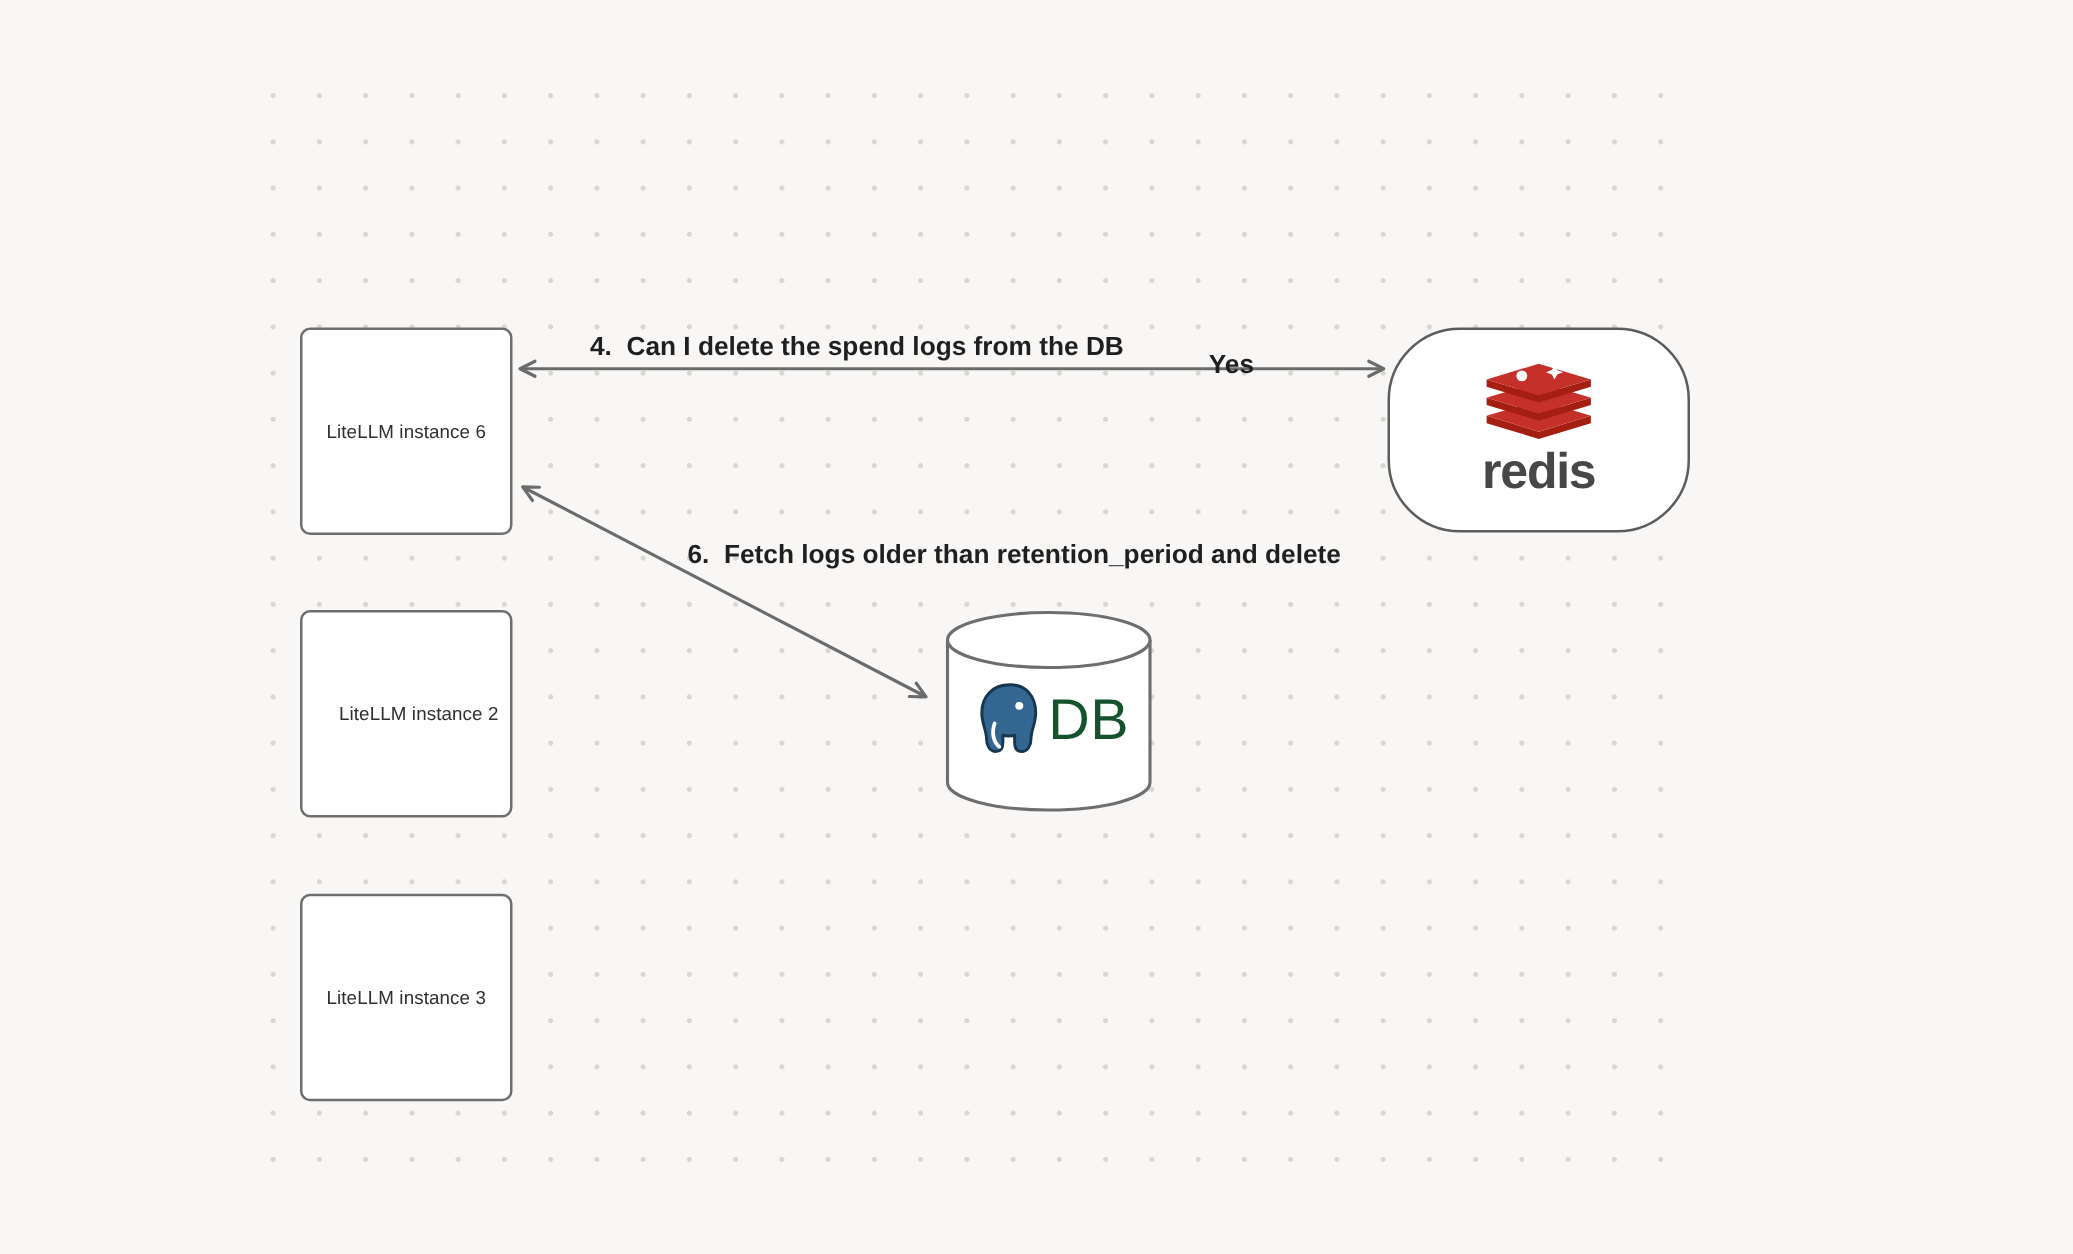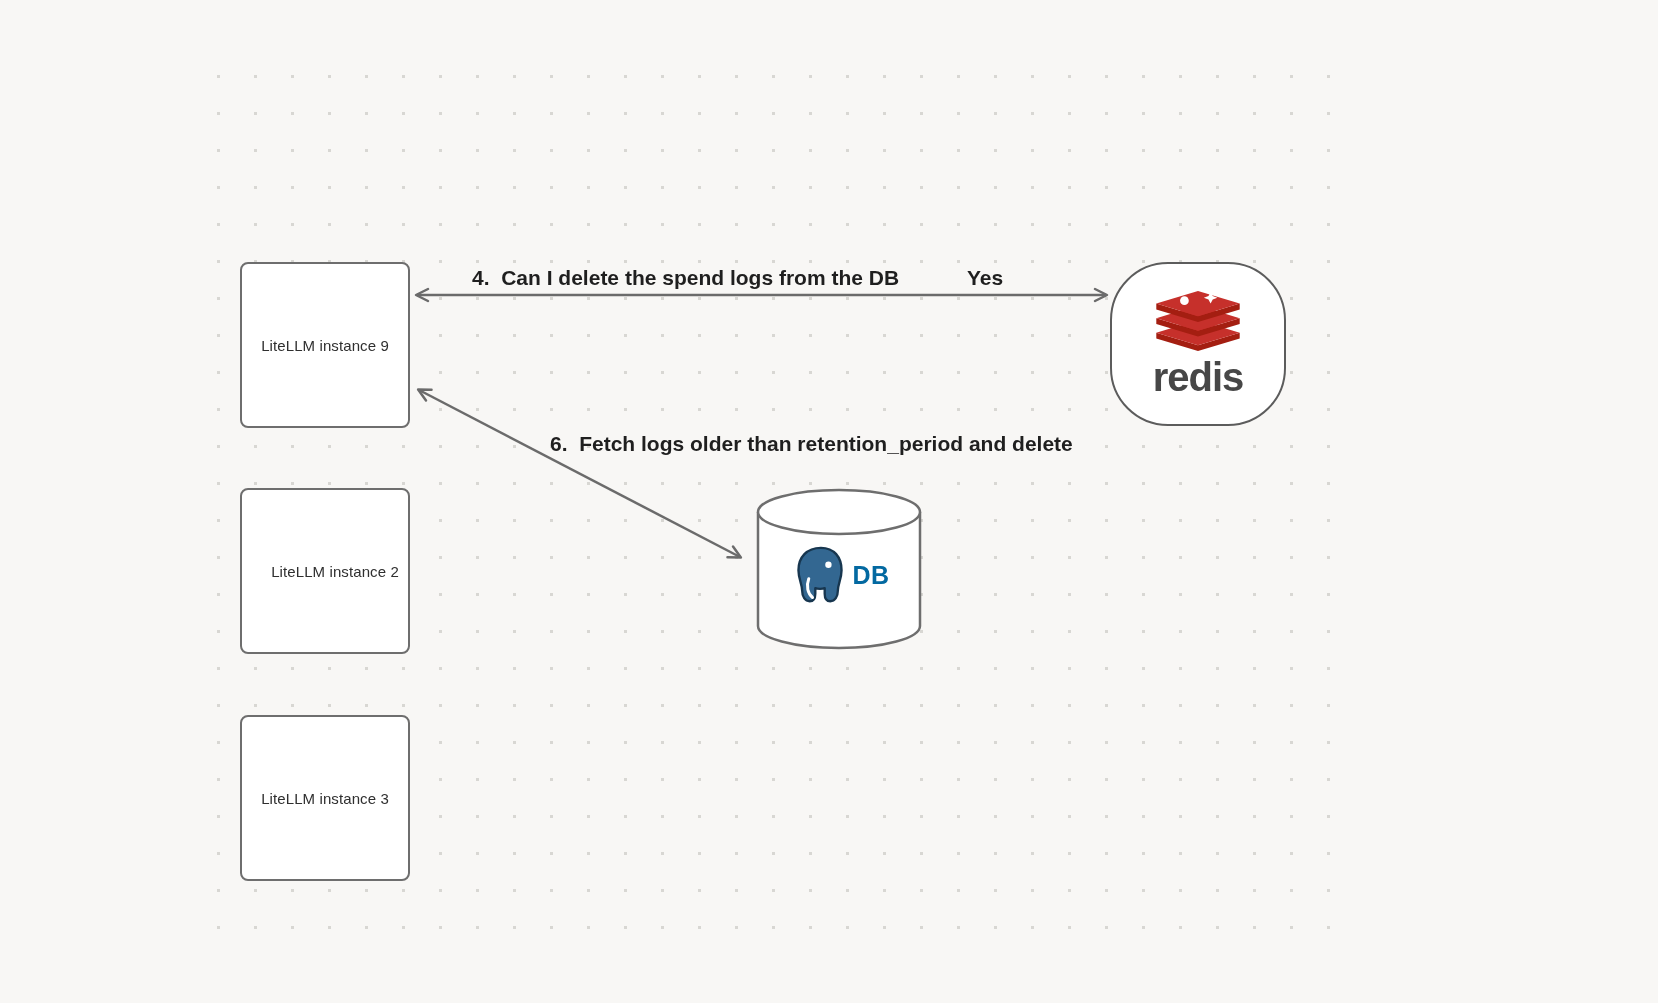--- a/index.html
+++ b/index.html
@@ -20,64 +20,64 @@
     display:flex;align-items:center;justify-content:center;
     box-sizing:border-box;z-index:2;
   }
   .node-box .node-label{
     font-size:15px;color:#2f2f2f;letter-spacing:.1px;
   }
   #litellm1{left:240px;top:262px;}
   #litellm2{left:240px;top:488px;padding-left:20px;}
   #litellm3{left:240px;top:715px;justify-content:center;}
   .redis-node{
-    position:absolute;left:1110px;top:262px;width:176px;height:164px;
+    position:absolute;left:1110px;top:262px;width:242px;height:164px;
     background:#ffffff;border:2.5px solid #5c5c5c;border-radius:58px;
     box-sizing:border-box;display:flex;flex-direction:column;
     align-items:center;justify-content:center;z-index:2;
   }
   .redis-wordmark{
     font-size:40px;font-weight:700;color:#474747;line-height:1;
     letter-spacing:-1px;margin-top:2px;
   }
   .arrows-svg{position:absolute;inset:0;width:1658px;height:1003px;z-index:1;pointer-events:none;}
   .arrow-label{
     position:absolute;font-size:21px;font-weight:700;color:#1f1f1f;
     white-space:pre;z-index:3;
   }
   #label-arrow1{left:472px;top:266px;}
-  #label-arrow1-response{left:967px;top:266px;}
+  #label-arrow1-response{left:967px;top:280px;}
   #label-arrow2{left:550px;top:432px;}
   .db-cylinder-svg{position:absolute;left:755px;top:486px;z-index:2;}
   .db-inner{
     position:absolute;left:760px;top:540px;width:160px;height:70px;z-index:3;
     display:flex;align-items:center;justify-content:center;gap:2px;
   }
-  .db-label{font-size:25px;font-weight:700;color:#0369a1;letter-spacing:.5px;}
+  .db-label{font-size:46px;font-weight:400;color:#14532d;letter-spacing:.5px;}
 </style>
 </head>
 <body>
 
 <div class="dot-grid"></div>
 
 <svg class="arrows-svg" xmlns="http://www.w3.org/2000/svg">
   <defs>
     <marker id="arrow-end" markerWidth="18" markerHeight="18" refX="14" refY="9" orient="auto" markerUnits="userSpaceOnUse">
       <path d="M3,3 L15,9 L3,15" fill="none" stroke="#6b6b6b" stroke-width="2.5" stroke-linecap="round" stroke-linejoin="round"></path>
     </marker>
     <marker id="arrow-start" markerWidth="18" markerHeight="18" refX="4" refY="9" orient="auto" markerUnits="userSpaceOnUse">
       <path d="M15,3 L3,9 L15,15" fill="none" stroke="#6b6b6b" stroke-width="2.5" stroke-linecap="round" stroke-linejoin="round"></path>
     </marker>
   </defs>
   <line x1="417" y1="295" x2="1106" y2="295" stroke="#6b6b6b" stroke-width="2.5" marker-start="url(#arrow-start)" marker-end="url(#arrow-end)"></line>
   <line x1="419" y1="390" x2="740" y2="557" stroke="#6b6b6b" stroke-width="2.5" marker-start="url(#arrow-start)" marker-end="url(#arrow-end)"></line>
 </svg>
 
 <div id="litellm1" class="node-box">
-  <span class="node-label">LiteLLM instance 9</span>
+  <span class="node-label">LiteLLM instance 6</span>
 </div>
 <div id="litellm2" class="node-box">
   <span class="node-label">LiteLLM instance 2</span>
 </div>
 <div id="litellm3" class="node-box">
   <span class="node-label">LiteLLM instance 3</span>
 </div>
 
 <div class="redis-node">
   <svg width="88" height="64" viewBox="0 0 90 66" xmlns="http://www.w3.org/2000/svg">

